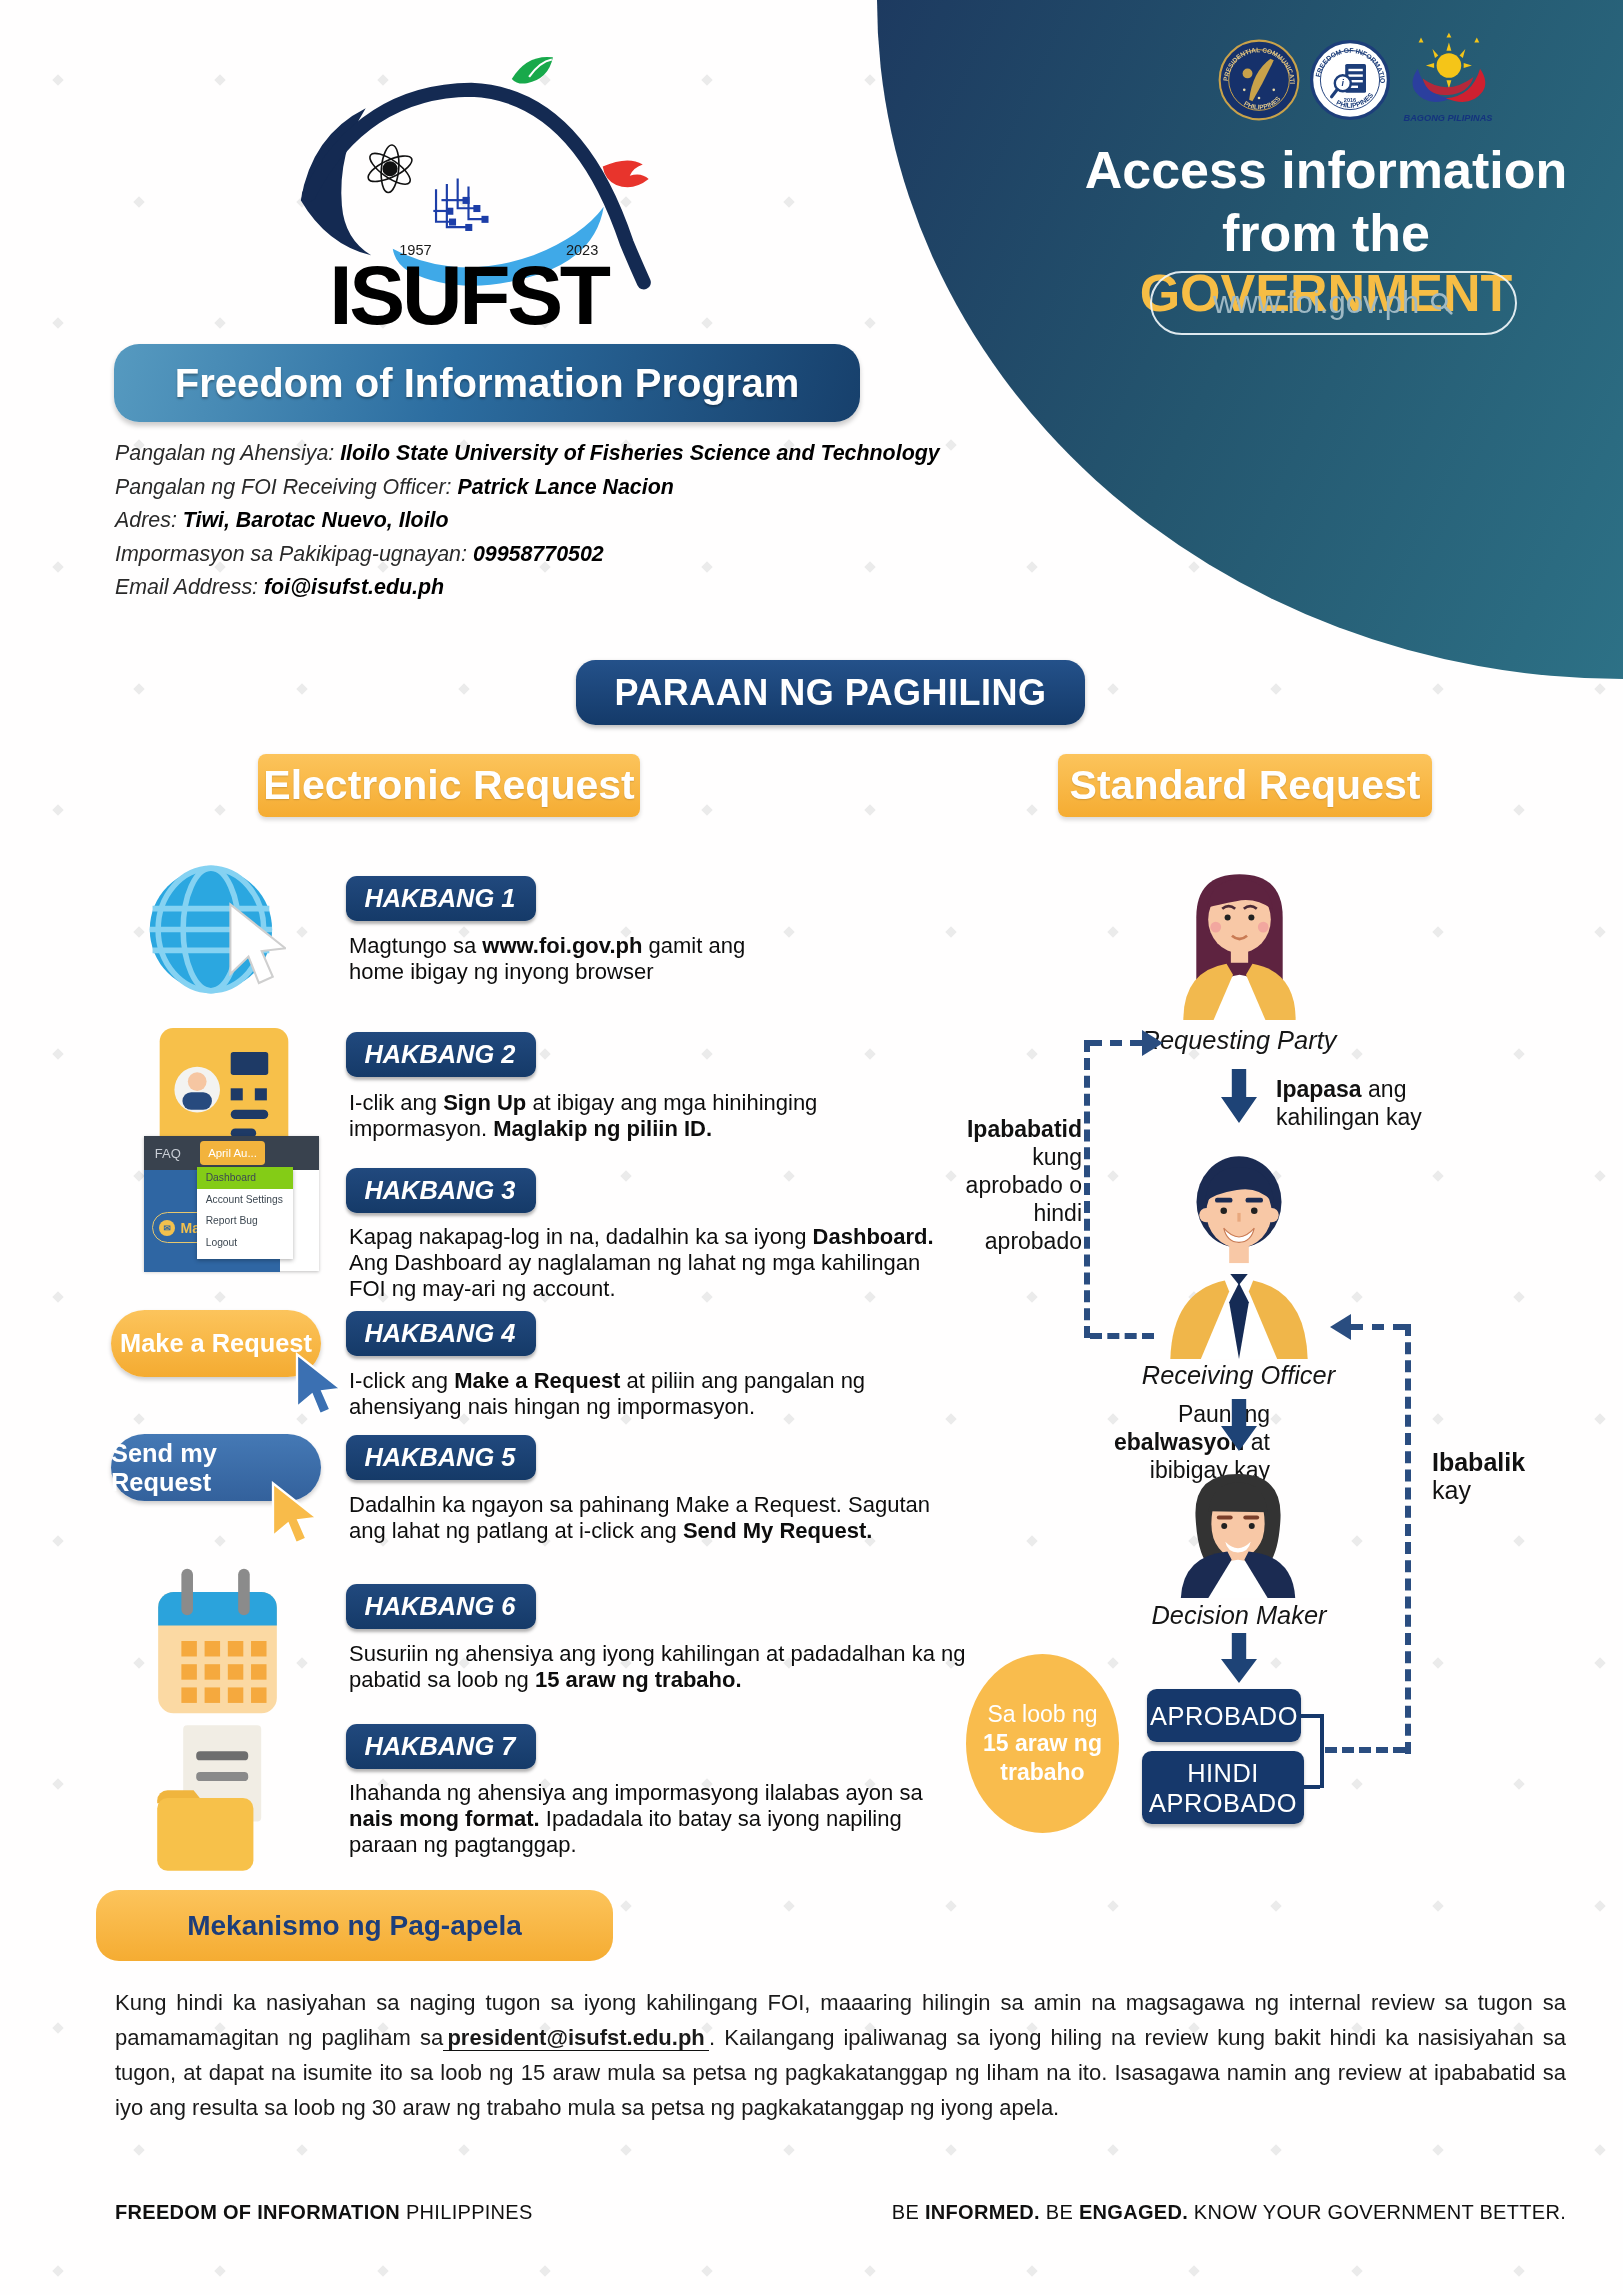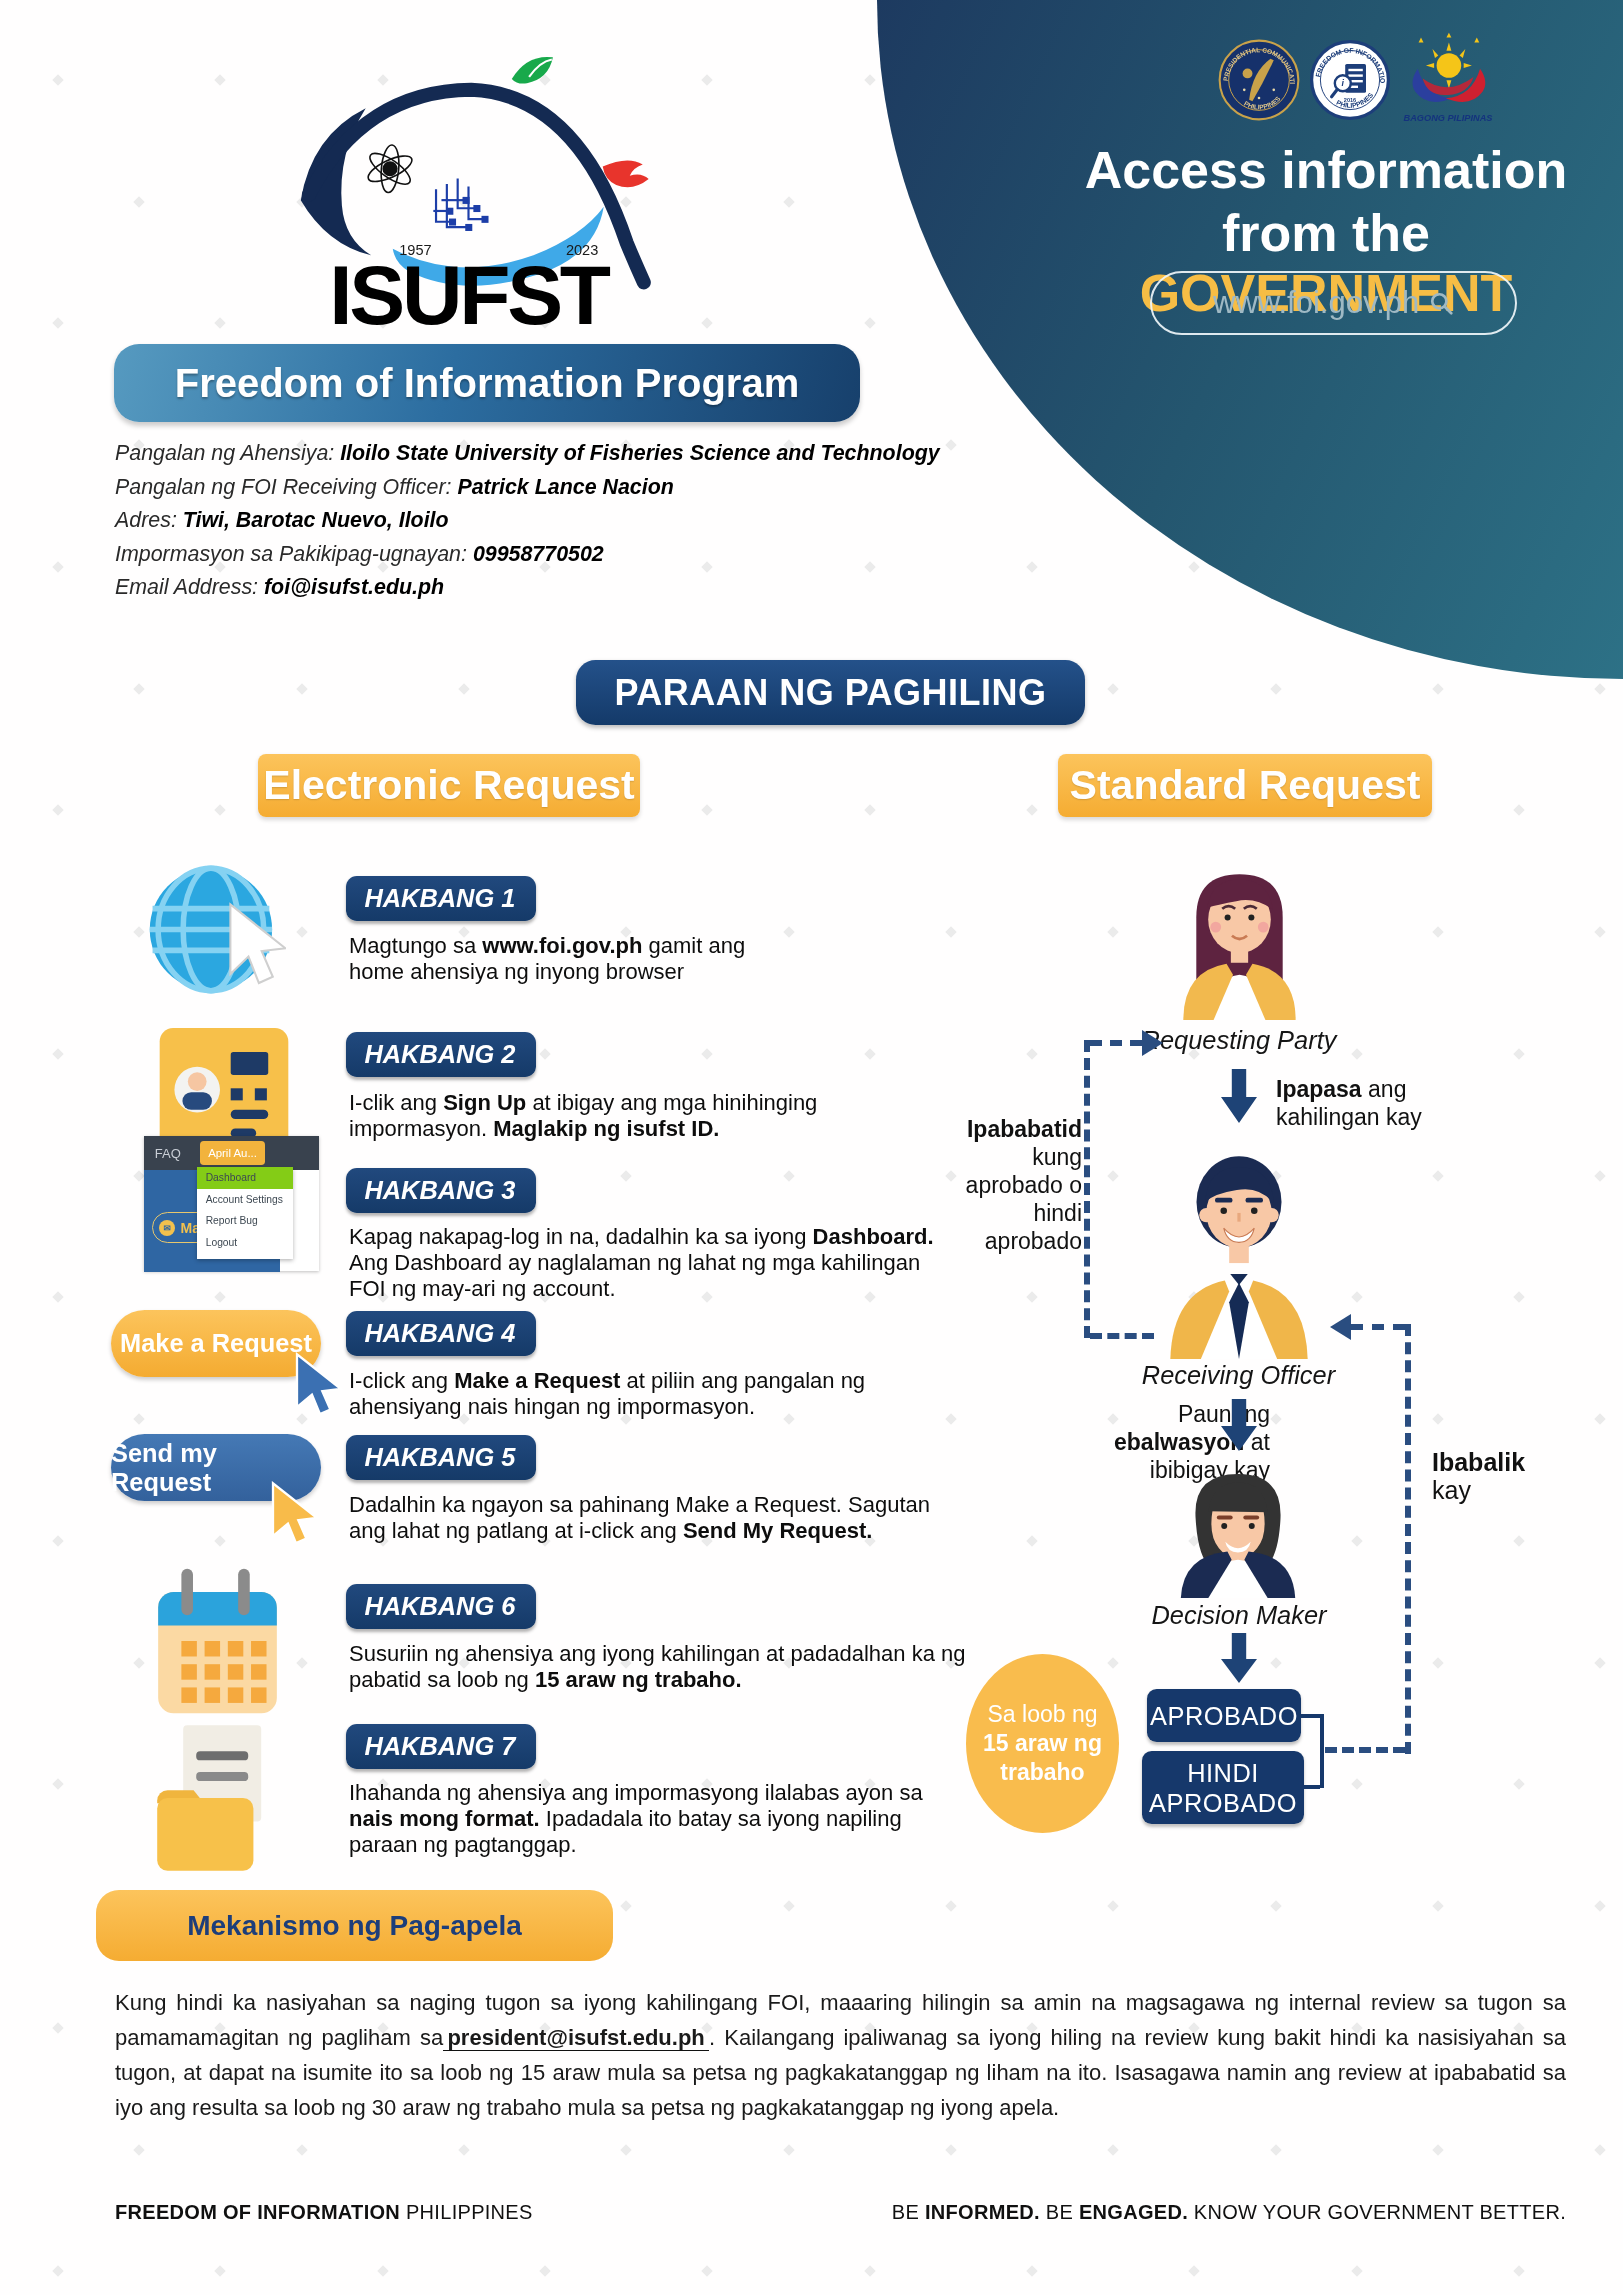--- a/index.html
+++ b/index.html
@@ -407,22 +407,22 @@
   <div class="abs secpill" style="left:1058px;top:754px;width:374px">Standard Request</div>
 
   <div class="abs badge" style="top:876px">HAKBANG 1</div>
   <div class="abs badge" style="top:1032px">HAKBANG 2</div>
   <div class="abs badge" style="top:1168px">HAKBANG 3</div>
   <div class="abs badge" style="top:1311px">HAKBANG 4</div>
   <div class="abs badge" style="top:1435px">HAKBANG 5</div>
   <div class="abs badge" style="top:1584px">HAKBANG 6</div>
   <div class="abs badge" style="top:1724px">HAKBANG 7</div>
 
-  <div class="abs desc" style="top:933px;width:433px"><span>Magtungo sa </span><span class="b">www.foi.gov.ph</span><span> gamit ang home ahensiya ng inyong browser</span></div>
-  <div class="abs desc" style="top:1090px;width:552px"><span>I-clik ang </span><span class="b">Sign Up</span><span> at ibigay ang mga hinihinging impormasyon. </span><span class="b">Maglakip ng isufst ID.</span></div>
+  <div class="abs desc" style="top:933px;width:433px"><span>Magtungo sa </span><span class="b">www.foi.gov.ph</span><span> gamit ang home ibigay ng inyong browser</span></div>
+  <div class="abs desc" style="top:1090px;width:552px"><span>I-clik ang </span><span class="b">Sign Up</span><span> at ibigay ang mga hinihinging impormasyon. </span><span class="b">Maglakip ng piliin ID.</span></div>
   <div class="abs desc" style="top:1224px;width:595px"><span>Kapag nakapag-log in na, dadalhin ka sa iyong </span><span class="b">Dashboard.</span><span> Ang Dashboard ay naglalaman ng lahat ng mga kahilingan FOI ng may-ari ng account.</span></div>
   <div class="abs desc" style="top:1368px;width:584px"><span>I-click ang </span><span class="b">Make a Request</span><span> at piliin ang pangalan ng ahensiyang nais hingan ng impormasyon.</span></div>
   <div class="abs desc" style="top:1492px;width:606px"><span>Dadalhin ka ngayon sa pahinang Make a Request.  Sagutan ang lahat ng patlang at i-click ang </span><span class="b">Send My Request.</span></div>
   <div class="abs desc" style="top:1641px;width:617px"><span>Susuriin ng ahensiya ang iyong kahilingan at padadalhan ka ng pabatid sa loob ng </span><span class="b">15 araw ng trabaho.</span></div>
   <div class="abs desc" style="top:1780px;width:622px"><span>Ihahanda ng ahensiya ang impormasyong ilalabas ayon sa </span><span class="b">nais mong format.</span><span> Ipadadala ito batay sa iyong napiling paraan ng pagtanggap.</span></div>
 
   <svg class="abs" style="left:147px;top:860px" width="139" height="139" viewBox="0 0 100 100">
     <circle cx="46" cy="50" r="44" fill="#2BA7E0"></circle>
     <g stroke="#85D2F2" stroke-width="4" fill="none">
       <ellipse cx="46" cy="50" rx="20" ry="44"></ellipse>

